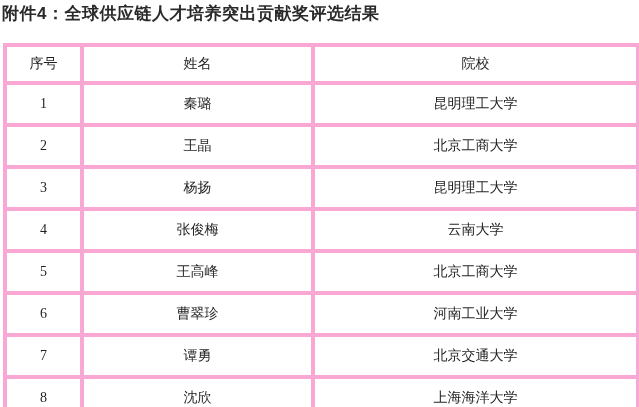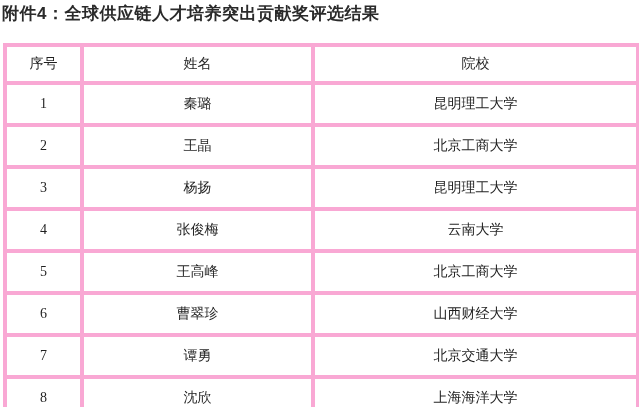--- a/index.html
+++ b/index.html
@@ -97,21 +97,21 @@
           <td>云南大学</td>
         </tr>
         <tr>
           <td>5</td>
           <td>王高峰</td>
           <td>北京工商大学</td>
         </tr>
         <tr>
           <td>6</td>
           <td>曹翠珍</td>
-          <td>山西财经大学</td>
+          <td>河南工业大学</td>
         </tr>
         <tr>
           <td>7</td>
           <td>谭勇</td>
           <td>北京交通大学</td>
         </tr>
         <tr>
           <td>8</td>
           <td>沈欣</td>
           <td>上海海洋大学</td>

